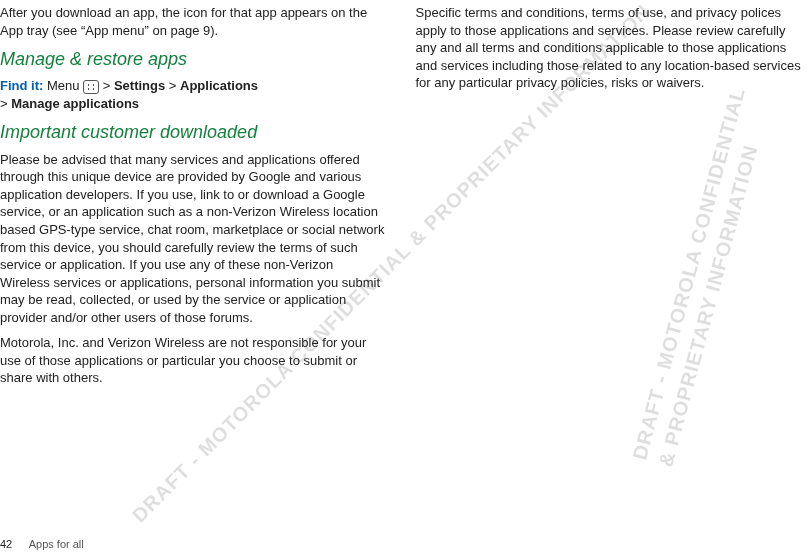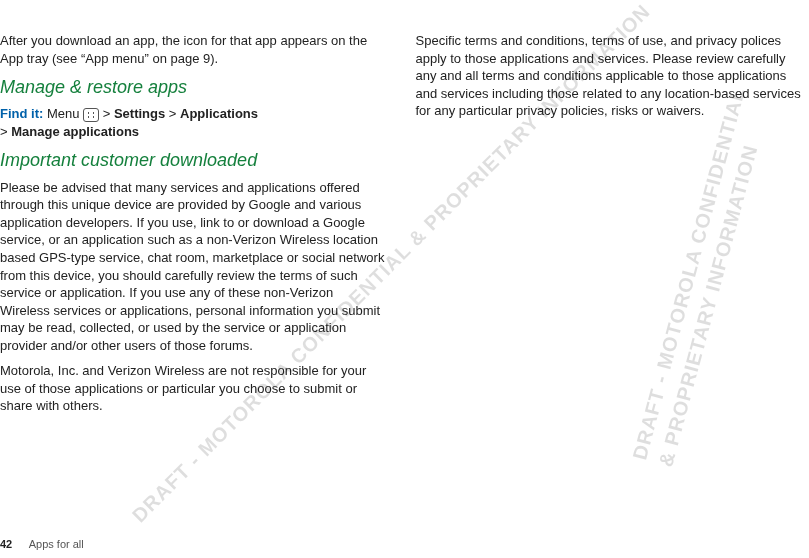--- a/index.html
+++ b/index.html
@@ -27,21 +27,21 @@
   }
   .wm1 { left: 30px; top: 250px; transform: rotate(-45deg); }
   .wm2 { left: 510px; top: 250px; transform: rotate(-75deg); }
   .columns {
     display: flex;
     gap: 30px;
     padding: 4px 8px 0 0;
     position: relative;
     z-index: 2;
   }
-  .col { width: 50%; margin-top: 28px; }
+  .col { width: 50%; }
   p { margin: 0 0 8px 0; }
   .section-head {
     color: #15803d;
     font-size: 18px;
     margin: 8px 0 6px 0;
     font-style: italic;
   }
   .findit { color: #0061aa; font-weight: bold; }
   .bold { font-weight: bold; }
   .menu-icon, .circ-icon {
@@ -83,21 +83,21 @@
     position: absolute; left: 2px; top: 6px;
     width: 10px; height: 6px;
     background: #7ecb7e;
   }
   .footer {
     position: absolute;
     left: 0; bottom: 6px;
     font-size: 11px;
     color: #555;
   }
-  .footer .pg { font-weight: bold; color: #222; margin-right: 14px; }
+  .footer .pg { font-weight: normal; color: #222; margin-right: 14px; }
 </style>
 </head>
 <body>
 
 <div class="watermark wm1">DRAFT - MOTOROLA CONFIDENTIAL &amp; PROPRIETARY INFORMATION</div>
 <div class="watermark wm2">
   <span>DRAFT - MOTOROLA CONFIDENTIAL</span><br>
   <span>&amp; PROPRIETARY INFORMATION</span>
 </div>
 

